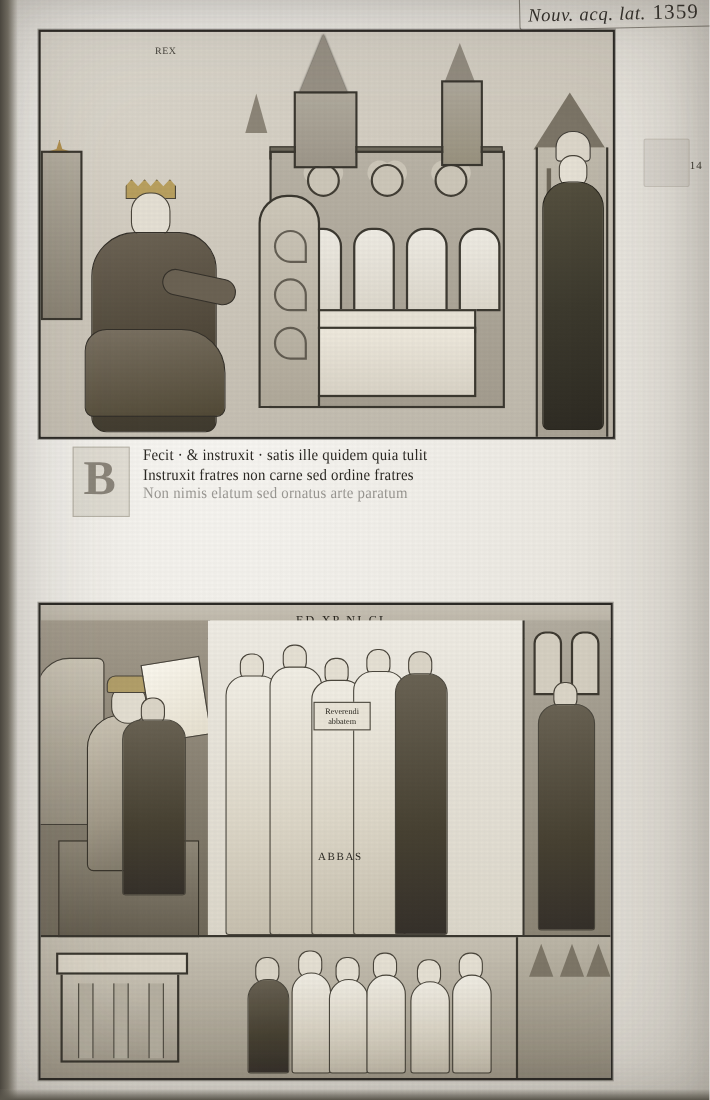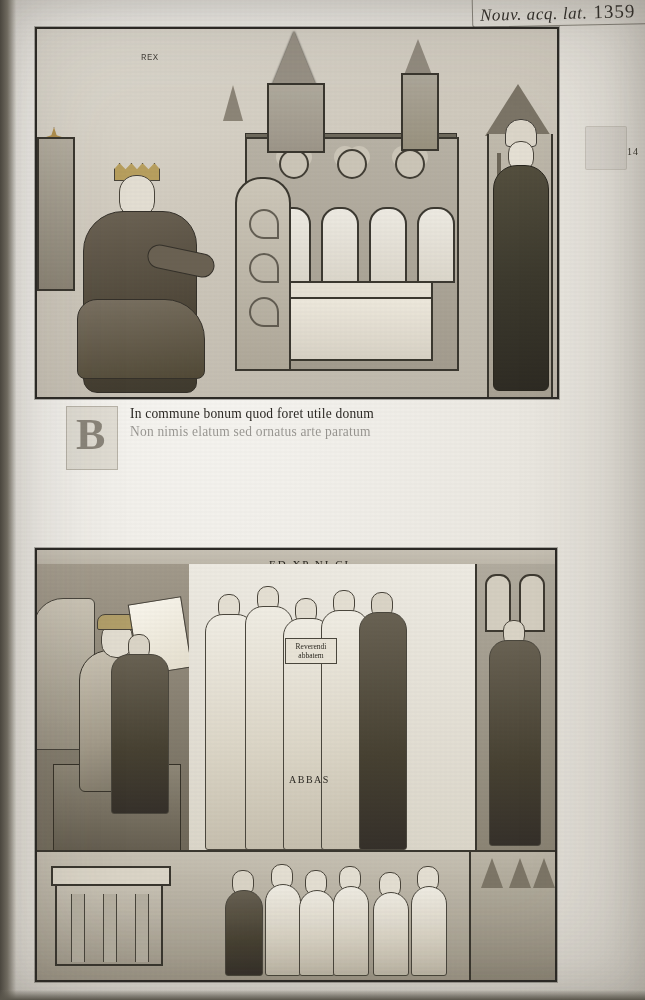--- a/index.html
+++ b/index.html
@@ -297,24 +297,24 @@
   }
   .throne {
     position: absolute;
     left: 0px; top: 108px;
     width: 34px; height: 150px;
     background: linear-gradient(180deg, #b6b0a2 0%, #8d8677 100%);
     border: 2px solid #3a372f;
   }
   .king-label {
     position: absolute;
-    left: 104px; top: 24px;
+    left: 104px; top: 12px;
     font-size: 9px;
     color: #2e2b25;
-    font-family: Liberation Mono, monospace;
+    font-family: Liberation Serif, serif;
     letter-spacing: .5px;
     opacity: .85;
   }
   .corner-orn {
     position: absolute;
     left: 6px; top: 98px;
     width: 20px; height: 20px;
     background: #b4934f;
     border: 1px solid #4a453b;
     clip-path: polygon(50% 0,62% 38%,100% 50%,62% 62%,50% 100%,38% 62%,0 50%,38% 38%);
@@ -670,21 +670,22 @@
       <div class="mitre"></div>
       <div class="face"></div>
       <div class="robe"></div>
     </div>
   </div>
 
   <div class="initial-B">
     <span>B</span>
   </div>
   <div class="textblock">
-    <div class="tline">In commune bonum quod foret utile donum</div>
+    <div class="tline">Fecit · &amp; instruxit · satis ille quidem quia tulit</div>
+    <div class="tline">Instruxit fratres non carne sed ordine fratres</div>
     <div class="tline faded">Non nimis elatum sed ornatus arte paratum</div>
   </div>
 
   <div class="miniature" id="mini-lower">
     <div class="wash"></div>
 
     <div class="lm-arch-band"></div>
     <div class="lm-title">ED XP NI CL</div>
 
     <div class="lm-left-panel">

